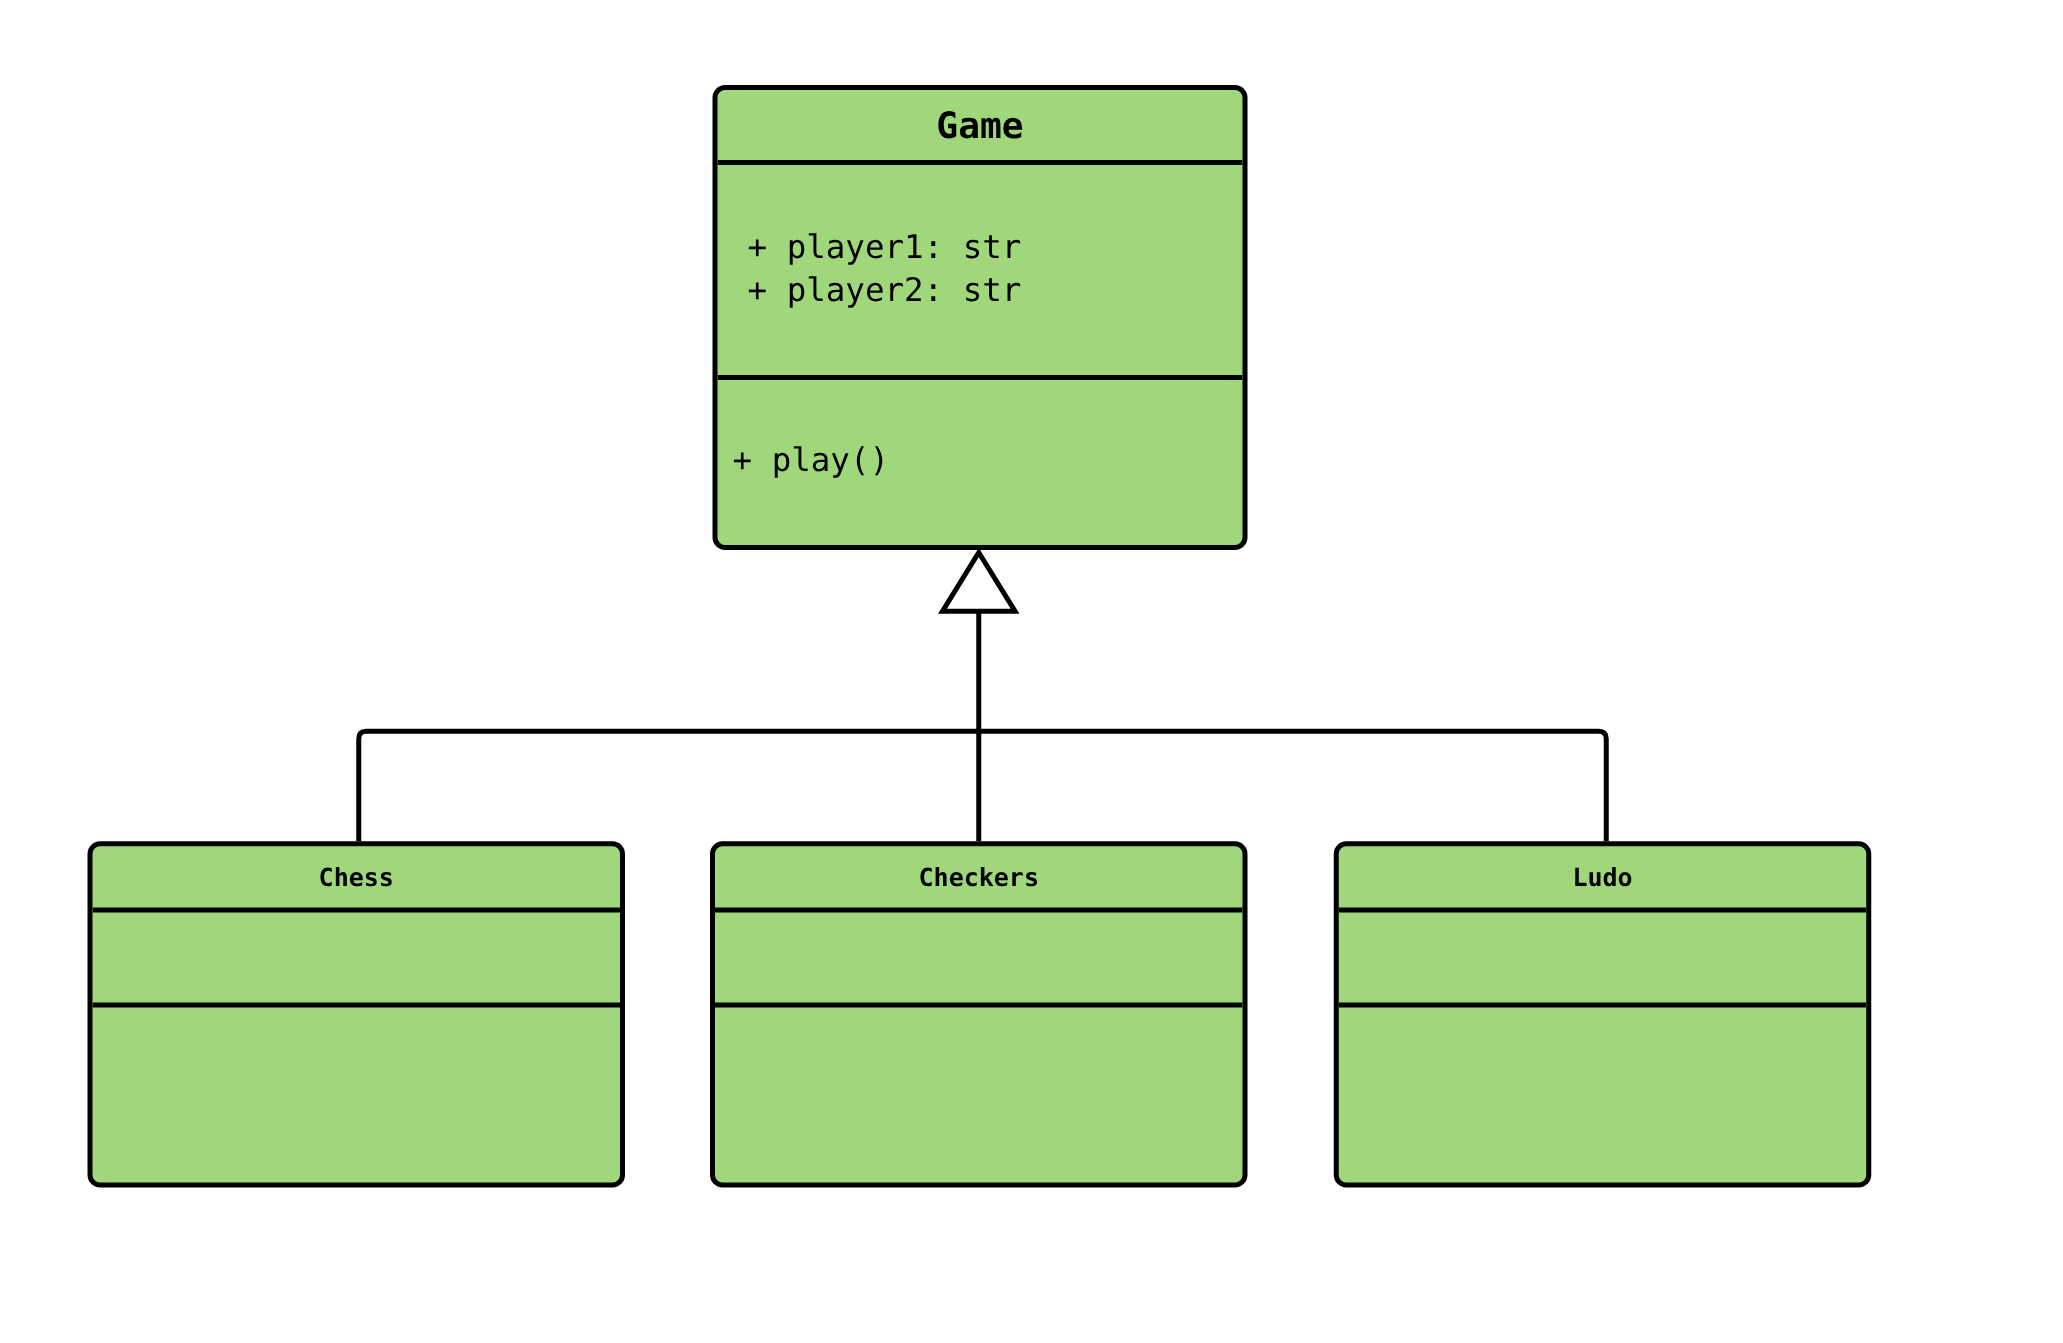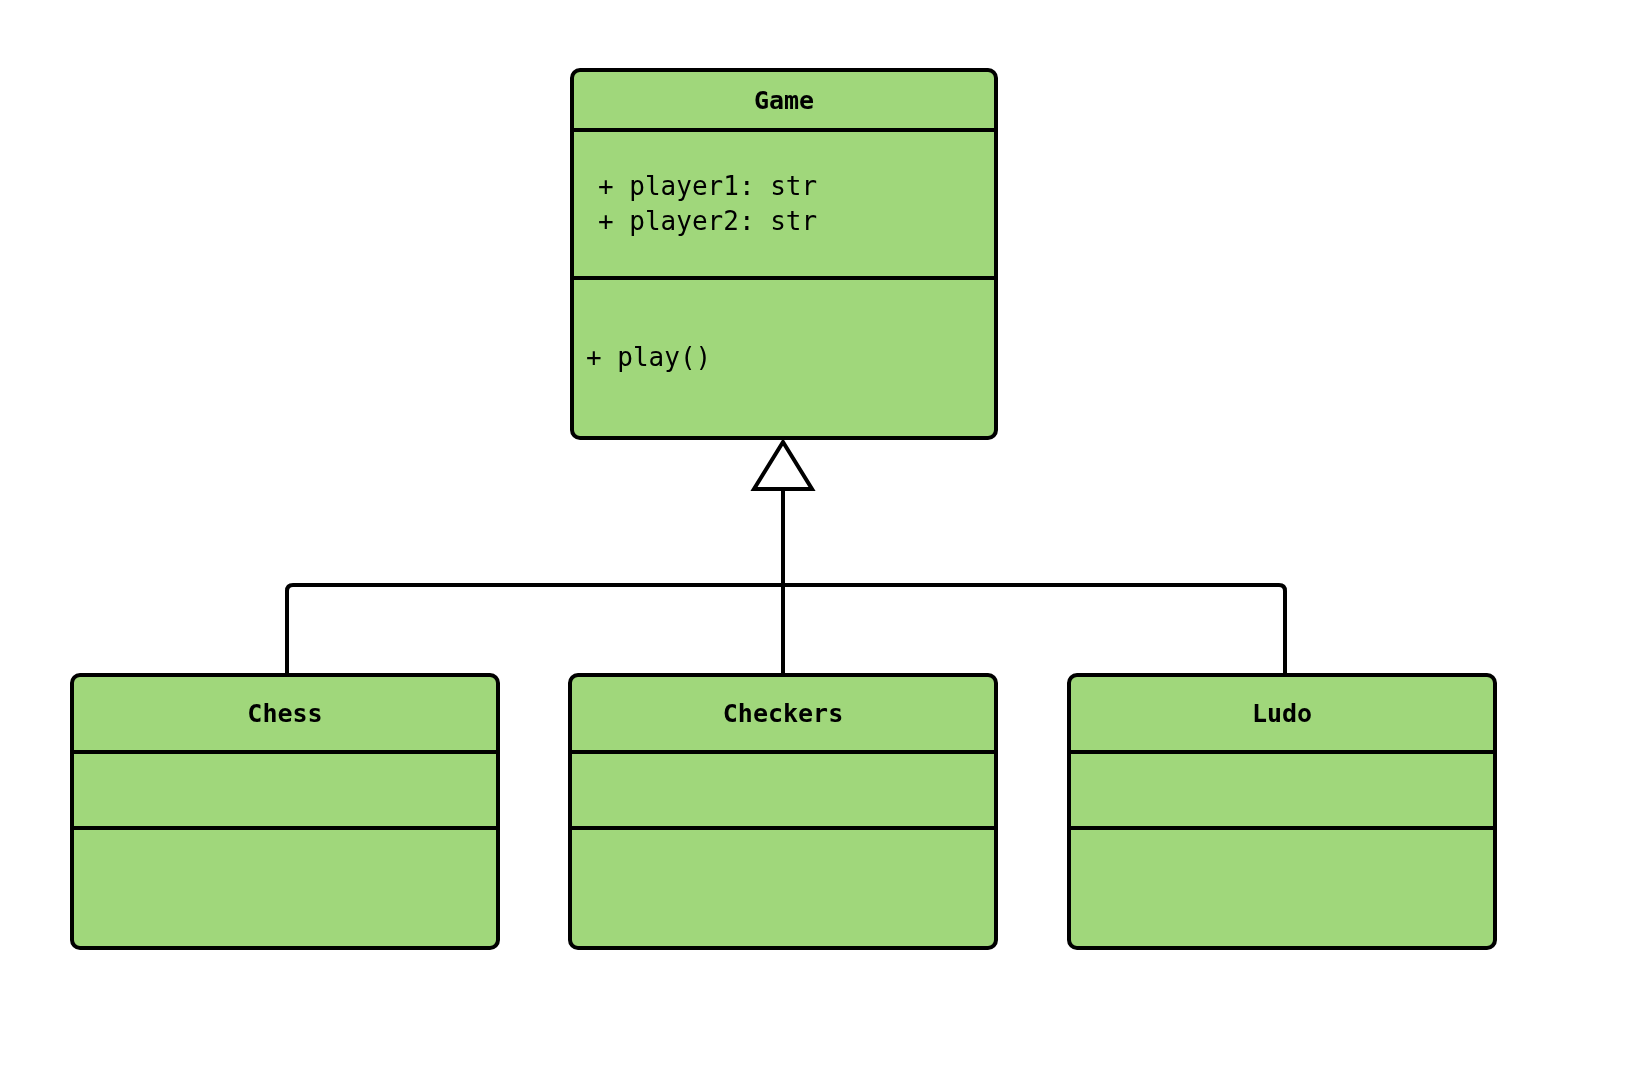--- a/index.html
+++ b/index.html
@@ -69,41 +69,41 @@
 
   
   #class-game {
     left: 570px;
     top: 68px;
     width: 428px;
     height: 372px;
   }
   #class-game .uml-title {
     height: 56px;
-    font-size: 25px;
+    font-size: 29px;
   }
   #class-game .comp-attrs {
-    height: 144px;
+    height: 168px;
     padding: 0 24px;
     font-size: 26px;
   }
   #class-game .comp-methods {
     flex: 1;
     padding: 0 12px;
     font-size: 26px;
   }
 
   
   .child-class {
     top: 673px;
     height: 277px;
   }
   .child-class .uml-title {
-    height: 73px;
-    font-size: 25px;
+    height: 49px;
+    font-size: 20px;
   }
   .child-class .comp-attrs {
     height: 72px;
   }
   .child-class .comp-methods {
     flex: 1;
   }
   #class-chess    { left: 70px;   width: 430px; }
   #class-checkers { left: 568px;  width: 430px; }
   #class-ludo     { left: 1067px; width: 430px; justify-content: flex-end; }

